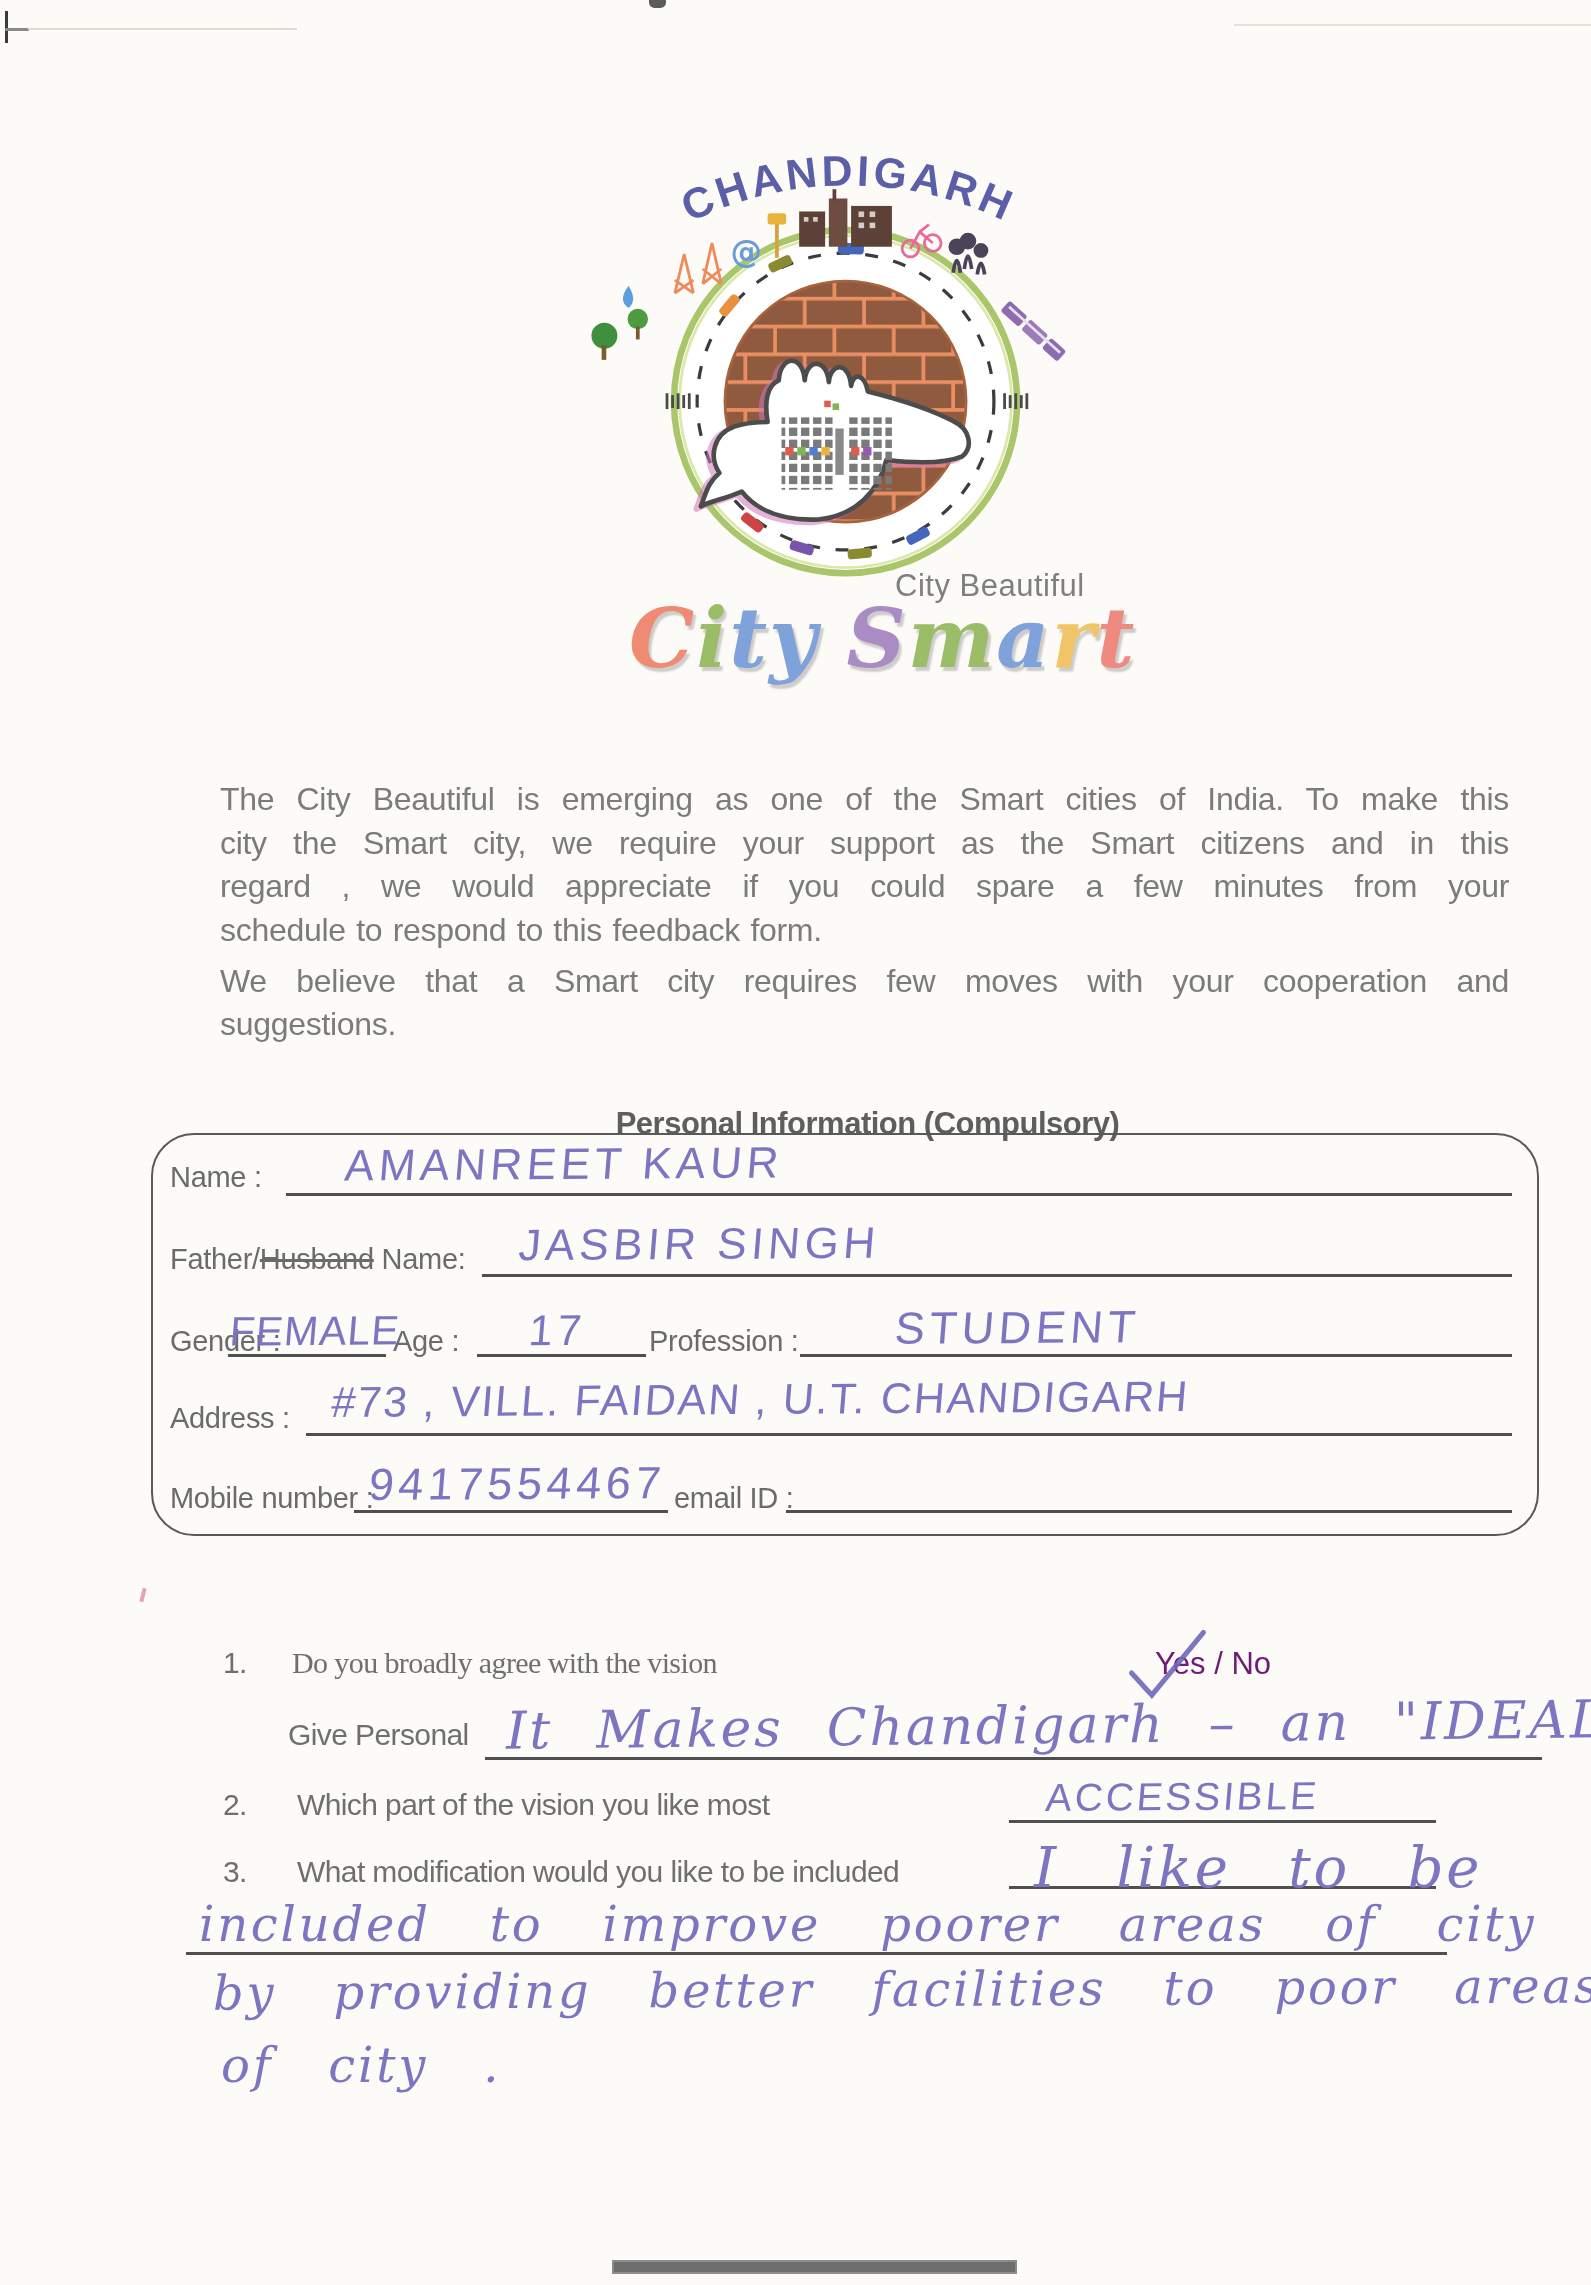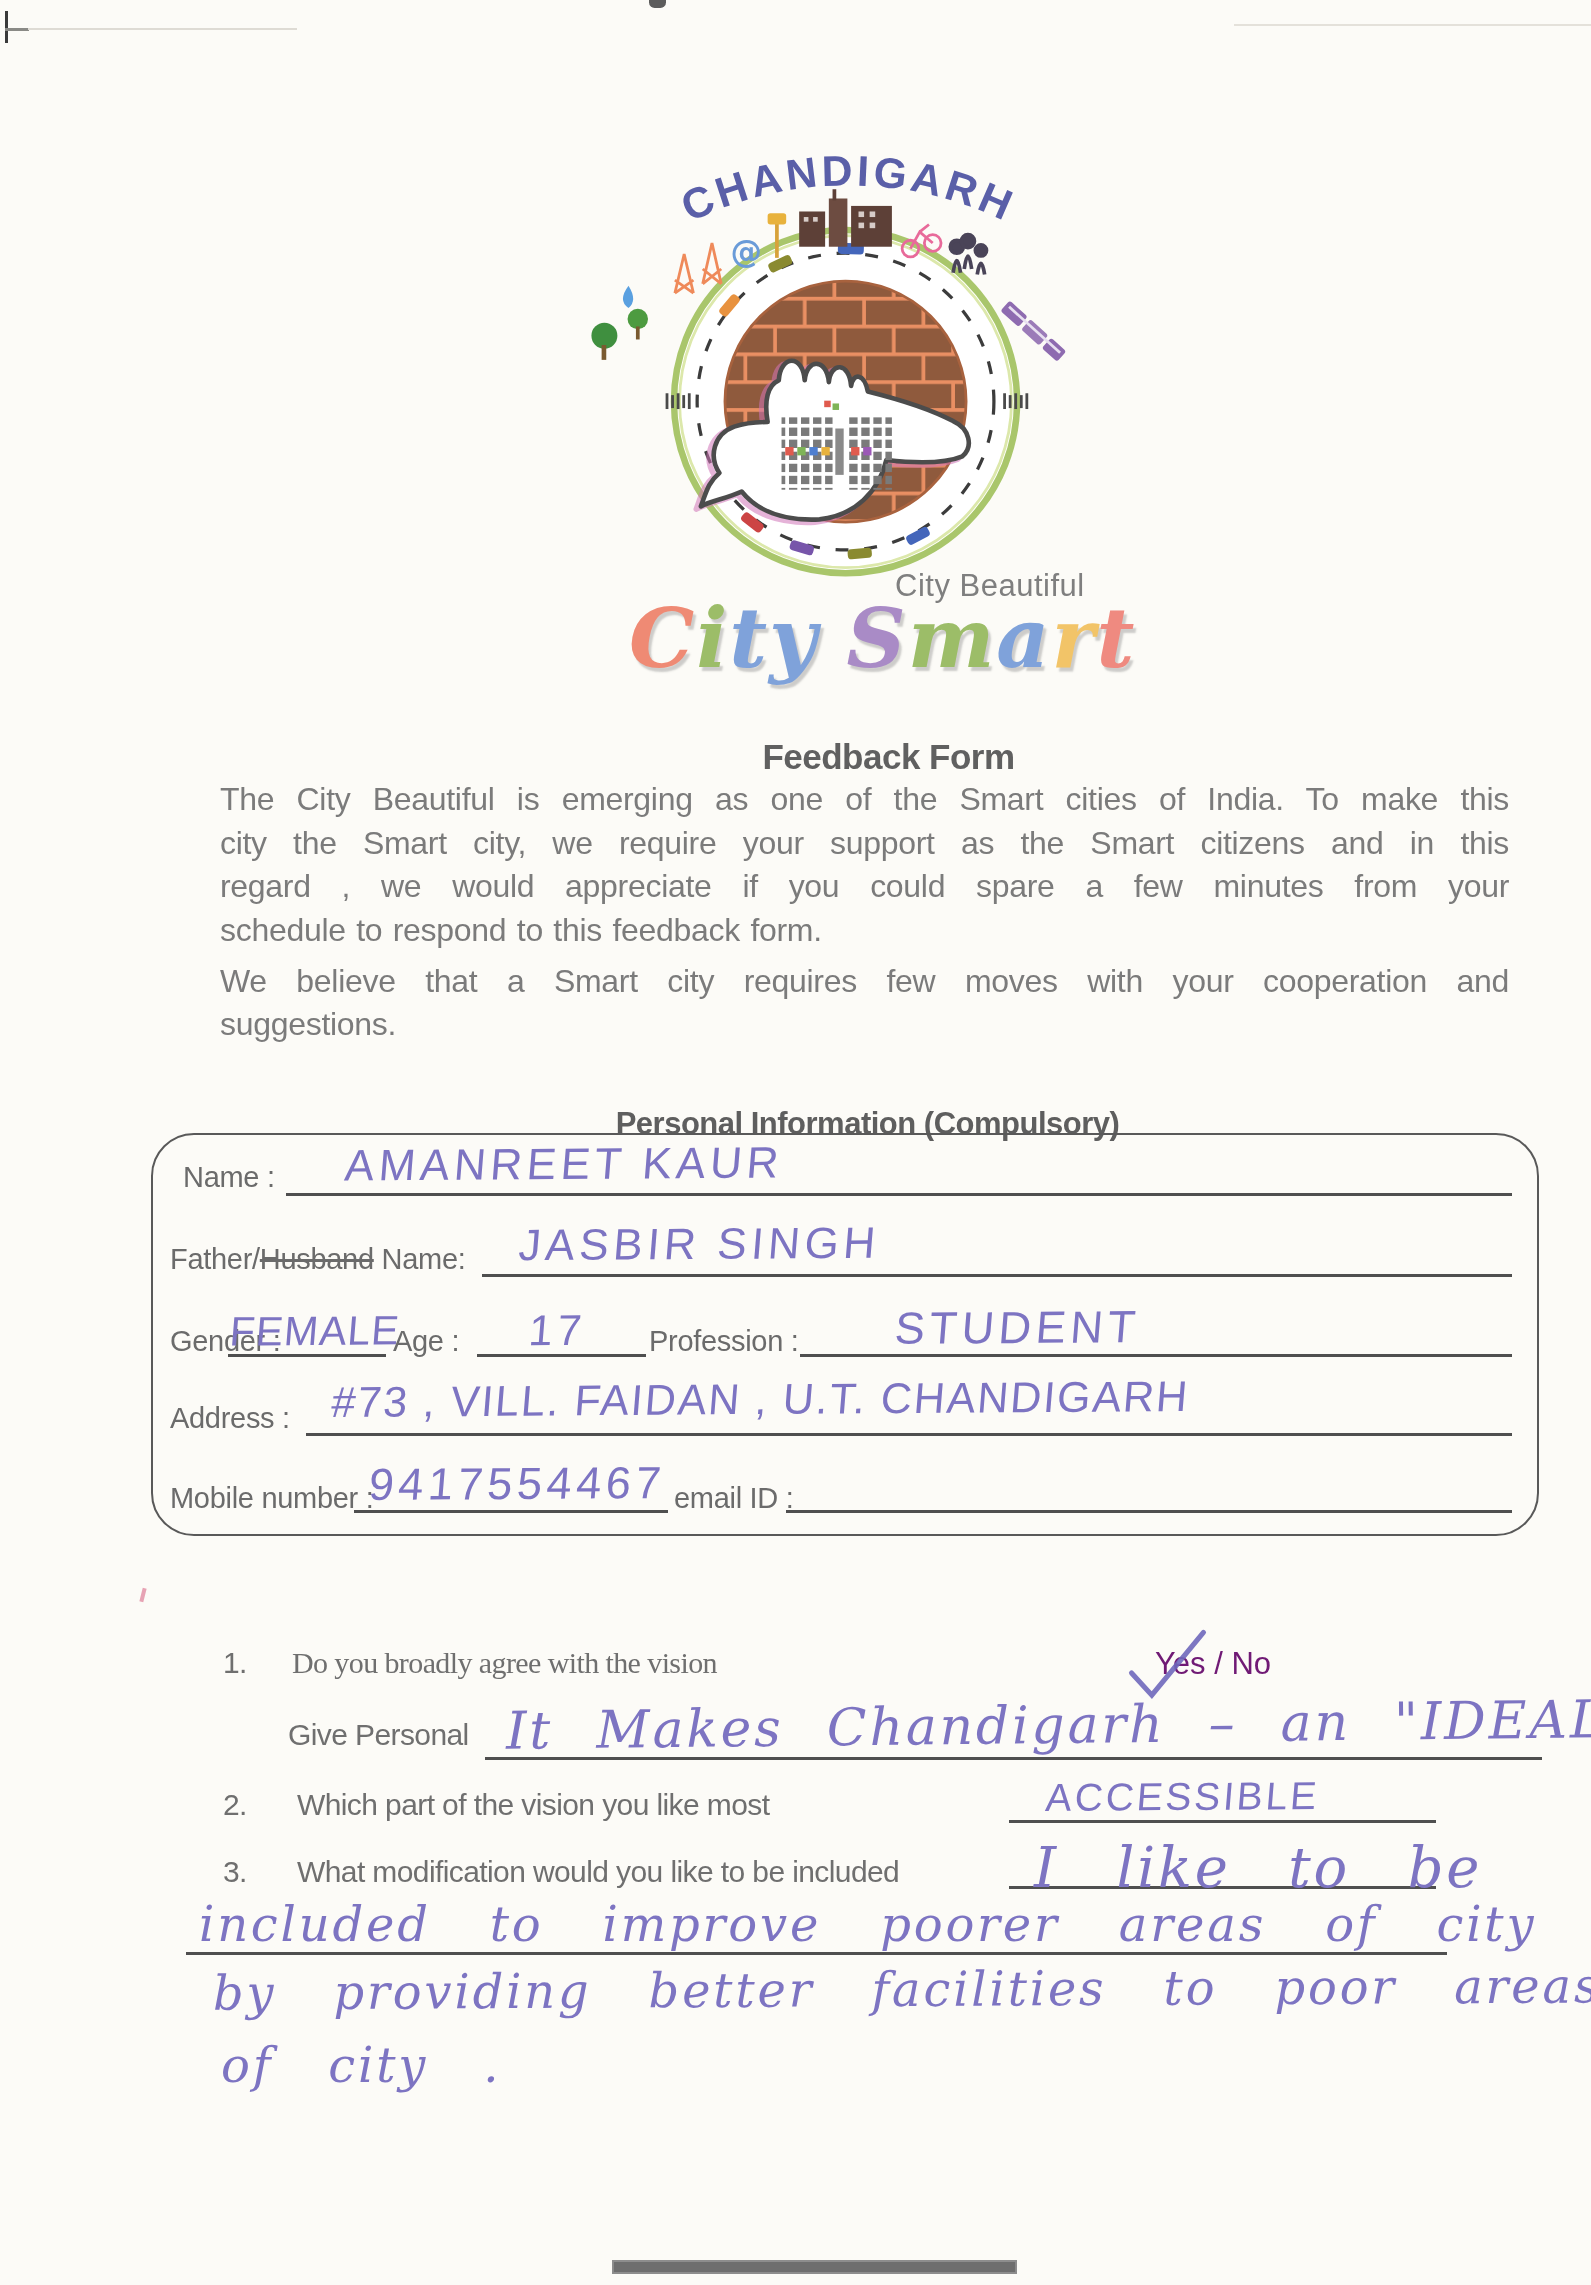--- a/index.html
+++ b/index.html
@@ -228,38 +228,37 @@
     </g>
 
     <text font-size="46" font-weight="bold" fill="#5a5fa8" letter-spacing="4" font-family="Liberation Sans, sans-serif">
       <textPath href="#arcpath" startOffset="50%" text-anchor="middle">CHANDIGARH</textPath>
     </text>
   </svg>
 
   <div class="abs tagline">City Beautiful</div>
   <div class="abs wordmark"><span style="color: rgb(239, 138, 116);">C</span><span style="color: rgb(156, 189, 104);">i</span><span style="color: rgb(127, 162, 218);">t</span><span style="color: rgb(127, 162, 218);">y</span><span style="display: inline-block; width: 28px;">&nbsp;</span><span style="color: rgb(169, 139, 198);">S</span><span style="color: rgb(156, 189, 104);">m</span><span style="color: rgb(127, 162, 218);">a</span><span style="color: rgb(242, 196, 104);">r</span><span style="color: rgb(239, 138, 128);">t</span></div>
 
-  <div class="abs title">Feedback Form</div>
 
   <div>
     <div class="pline para" style="top:781px;">The City Beautiful is emerging as one of the Smart cities of India. To make this</div>
     <div class="pline para" style="top:825px;">city the Smart city, we require your support as the Smart citizens and in this</div>
     <div class="pline para" style="top:868px;">regard , we would appreciate if you could spare a few minutes from your</div>
     <div class="pline para last" style="top:912px;">schedule to respond to this feedback form.</div>
   </div>
   <div>
     <div class="pline para" style="top:963px;">We believe that a Smart city requires few moves with your cooperation and</div>
     <div class="pline para last" style="top:1006px;">suggestions.</div>
   </div>
 
   <div class="abs section-title">Personal Information (Compulsory)</div>
 
   <div class="abs pibox"></div>
 
-  <div class="abs flabel" style="left:183px; top:1161px;text-align:right;">Name  :</div>
+  <div class="abs flabel" style="left:170px; top:1161px;text-align:right;">Name  :</div>
   <div class="rule" style="left:286px; top:1193px; width:1226px;"></div>
   <div class="abs hand-caps" style="left:345px; top:1139px; font-size:44px;">AMANREET  KAUR</div>
 
   <div class="abs flabel" style="left:170px; top:1243px;">
     <span>Father/</span><span class="struck">Husband</span>
     <span>Name:</span>
   </div>
   <div class="rule" style="left:482px; top:1274px; width:1030px;"></div>
   <div class="abs hand-caps" style="left:519px; top:1219px; font-size:44px;">JASBIR  SINGH</div>
 

